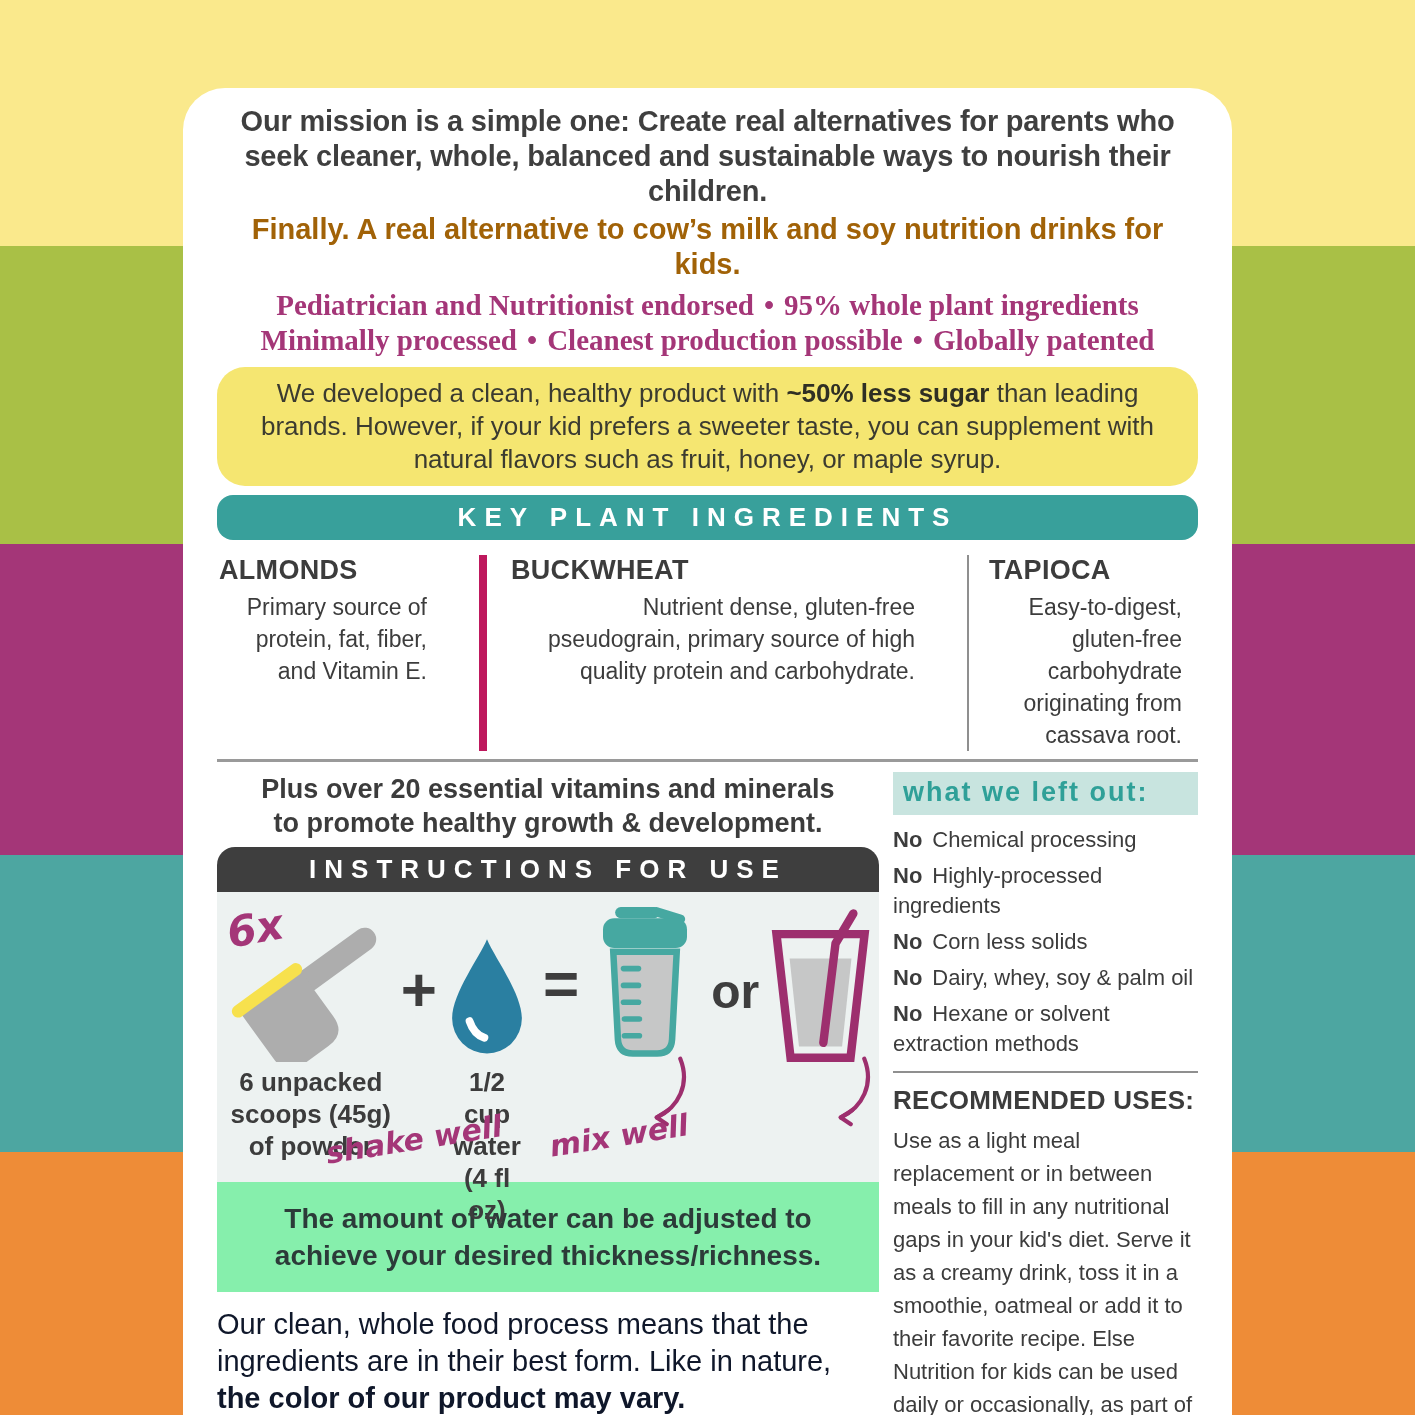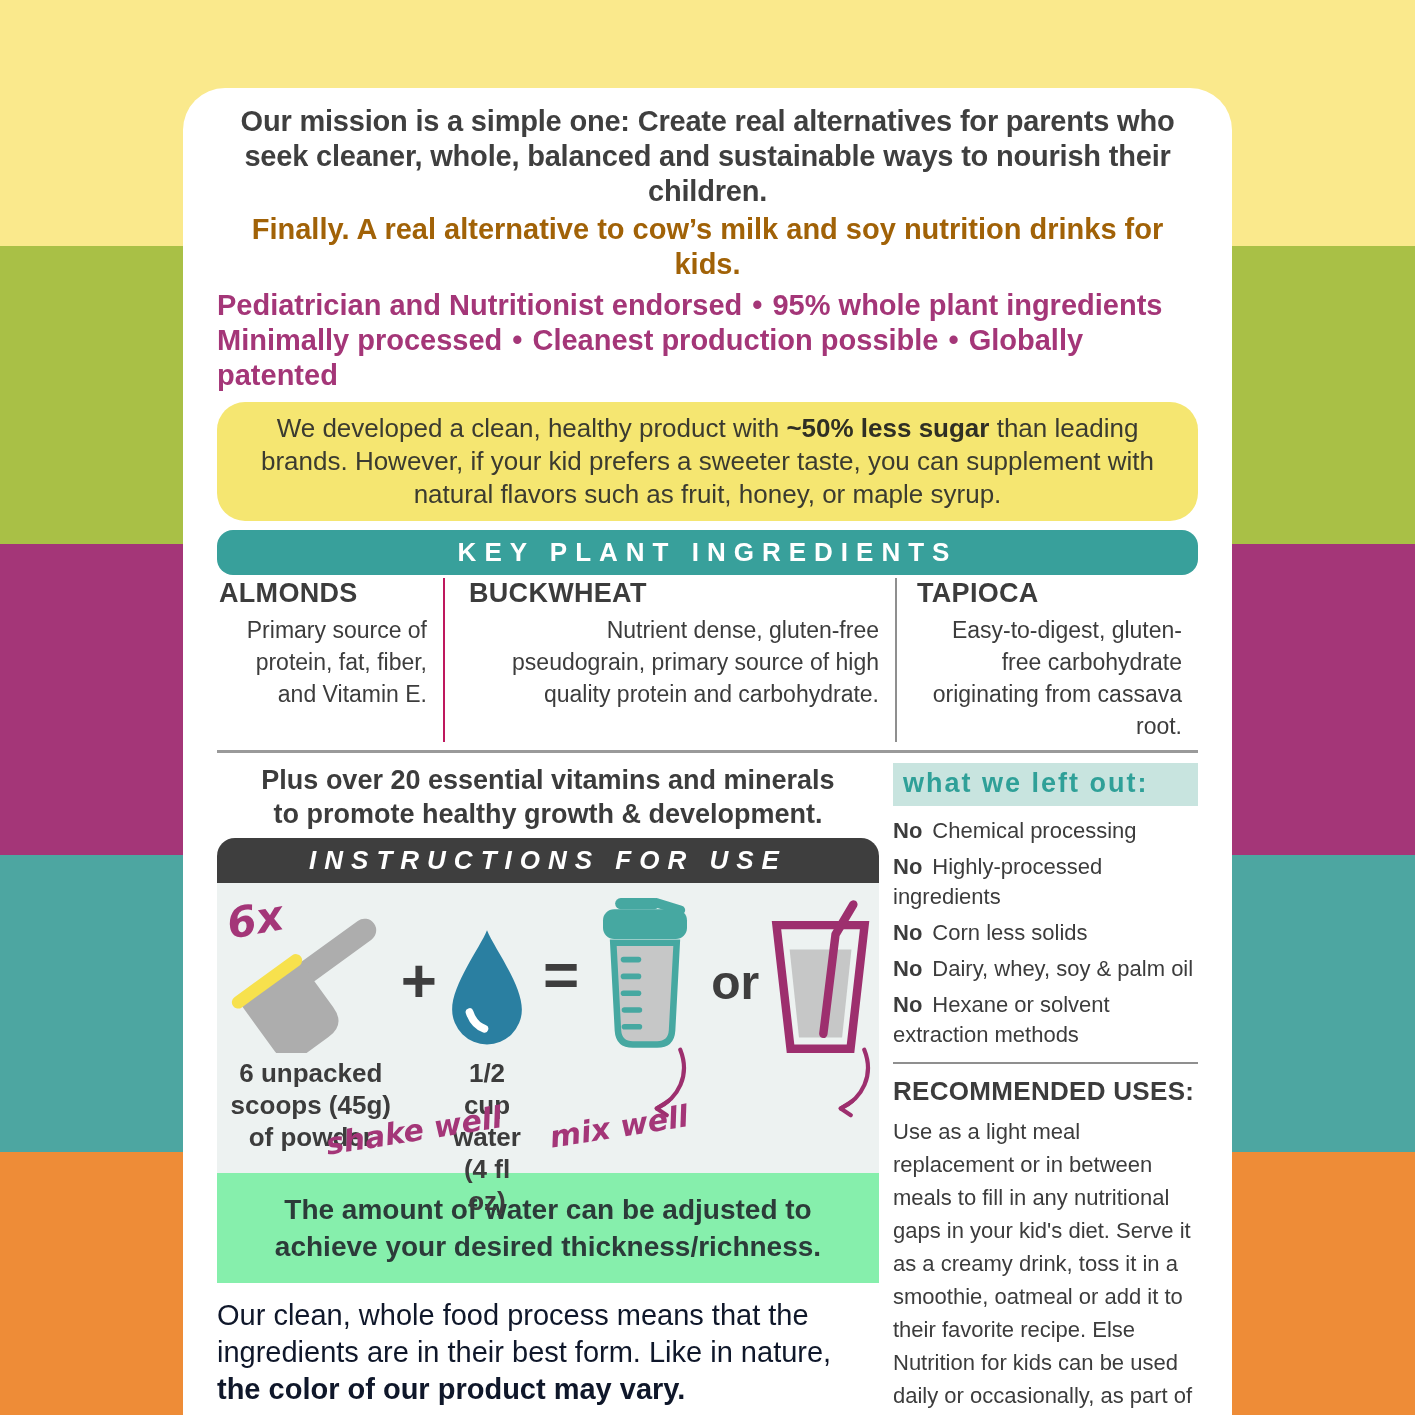--- a/index.html
+++ b/index.html
@@ -16,51 +16,51 @@
   .stripe.orange  { top:1152px; height:263px; background:#EE8C37; }
 
   
   .card { position:absolute; left:183px; top:88px; width:1049px; min-height:1255px;
           background:#ffffff; border-radius:42px; padding:16px 34px 16px; }
 
   .mission-dark { font-size:29px; line-height:35px; font-weight:bold; color:#3F3F3F;
                   text-align:center; letter-spacing:-0.2px; padding:0 6px; }
   .mission-teal { font-size:29px; line-height:35px; font-weight:bold; color:#a16207;
                   text-align:center; margin-top:3px; }
-  .endorse { font-size:29px; line-height:35px; font-weight:bold; color:#A43678; margin-top:6px; }
+  .endorse { font-size:29px; line-height:35px; font-weight:bold; color:#A43678; text-align:center; margin-top:6px;font-family:Liberation Serif, serif; }
   .endorse .sep { margin:0 10px; }
 
   .sugar-box { margin-top:9px; background:#F5E671; border-radius:28px; padding:10px 38px;
                font-size:26px; line-height:33px; color:#3B3B30; text-align:center; }
   .sugar-box b { color:#2F2F24; }
 
   .key-banner { margin-top:9px; background:#38A09B; border-radius:16px; height:45px;
                 display:flex; align-items:center; justify-content:center;
                 color:#ffffff; font-weight:bold; font-size:26px; letter-spacing:8px; }
 
-  .columns { display:flex; margin-top:3px; }
+  .columns { display:flex; margin-top:15px;gap:36px; }
   .col { padding:0 16px; color:#3C3C3C; }
   .col h3 { font-size:27px; font-weight:bold; margin-bottom:5px; letter-spacing:0.3px; }
   .col p  { font-size:23px; line-height:32px;text-align:right; }
   .col.c1 { width:226px; padding-left:2px; }
-  .col.c2 { width:452px; border-left:2px solid #be185d; padding-left:24px; }
+  .col.c2 { width:452px; border-left:8px solid #be185d; padding-left:24px; }
   .col.c3 { flex:1;  border-left:2px solid #8F8F8F; padding-left:20px; }
 
   .rule-full { height:3px; background:#9A9A9A; margin-top:8px; }
 
   .two-col { display:flex; gap:14px; margin-top:10px; }
   .left-col { width:662px; }
   .right-col { flex:1; }
 
   .plus-note { font-size:27px; line-height:34px; font-weight:bold; color:#3C3C3C;
                text-align:center; padding:0 40px; }
 
   .instr-banner { margin-top:7px; background:#3E3E3E; border-radius:18px 18px 0 0; height:45px;
                   display:flex; align-items:center; justify-content:center;
-                  color:#fff; font-weight:bold; font-size:26px; letter-spacing:8px;font-style:italic; }
+                  color:#fff; font-weight:bold; font-size:26px; letter-spacing:8px; }
 
   .instr-panel { position:relative; background:#EDF2F1; height:290px; padding:14px 6px 0; }
   .icons-row { display:flex; justify-content:center; align-items:flex-start; }
   .icon-block { text-align:center; }
   .scoop-block { width:208px; position:relative; padding-top:6px; }
   .sixx { position:absolute; left:6px; top:-2px; font-size:42px; font-weight:bold; font-style:italic;
           color:#A43678; transform:rotate(-10deg); font-family:"DejaVu Sans", sans-serif; }
   .drop-block { width:170px; padding-top:28px; }
   .op { font-weight:800; color:#3E3E3E; }
   .op.plus   { font-size:62px; margin:48px 6px 0 0; }

